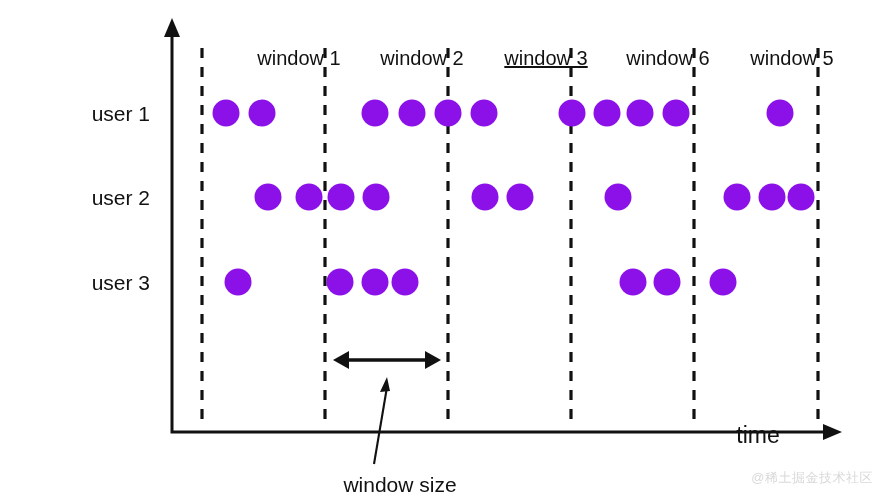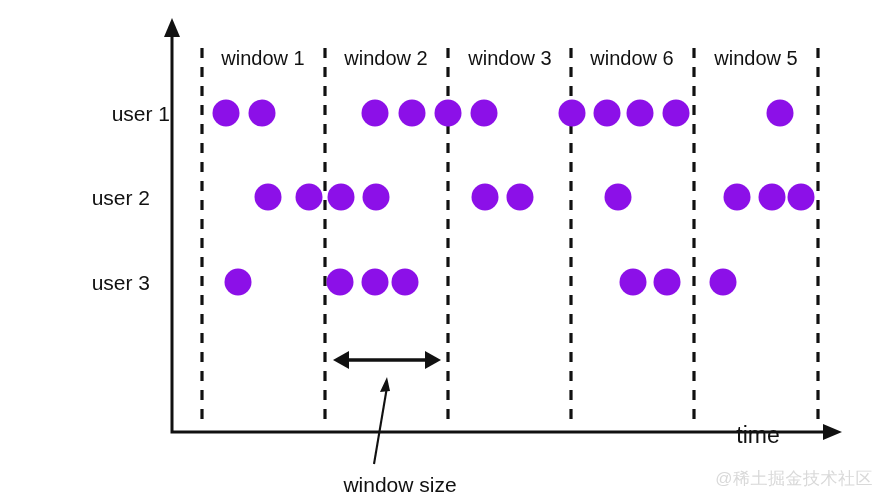--- a/index.html
+++ b/index.html
@@ -61,32 +61,33 @@
     white-space: nowrap;
     line-height: 1;
   }
   .user-label {
     font-size: 21px;
     transform: translate(-100%, -50%);
   }
   .window-label {
     font-size: 20px;
     transform: translate(-50%, -50%);
+    margin-left: 36px;
   }
   .axis-label {
     font-size: 23px;
     transform: translate(-50%, -50%);
   }
   .callout-label {
     font-size: 21px;
     transform: translate(-50%, -50%);
   }
   .watermark {
     position: absolute;
-    font-size: 17px;
+    font-size: 13px;
     color: #d9d9d9;
     white-space: nowrap;
     transform: translate(-100%, -50%);
     letter-spacing: 0.5px;
   }
 </style>
 </head>
 <body>
 
 <div id="canvas">
@@ -140,24 +141,24 @@
         <polygon points="333,360 349,351 349,369" class="size-arrow-head"></polygon>
         <polygon points="441,360 425,351 425,369" class="size-arrow-head"></polygon>
         <line x1="374" y1="464" x2="387" y2="387" class="callout-line"></line>
         <polygon points="387,377 380,392 390,391" class="callout-head"></polygon>
       </g>
   </svg>
 
   <div id="labels-layer">
       <div class="txt window-label" style="left: 263px; top: 58px;">window 1</div>
       <div class="txt window-label" style="left: 386px; top: 58px;">window 2</div>
-      <div class="txt window-label" style="left: 510px; top: 58px;">window 3</div>
+      <div class="txt window-label" style="left: 510px; top: 58px; text-decoration: underline;">window 3</div>
       <div class="txt window-label" style="left: 632px; top: 58px;">window 6</div>
       <div class="txt window-label" style="left: 756px; top: 58px;">window 5</div>
-      <div class="txt user-label" style="left: 150px; top: 113px; margin-left: 20px;">user 1</div>
+      <div class="txt user-label" style="left: 150px; top: 113px;">user 1</div>
       <div class="txt user-label" style="left: 150px; top: 197px;">user 2</div>
       <div class="txt user-label" style="left: 150px; top: 282px;">user 3</div>
       <div class="txt axis-label" style="left: 758px; top: 435px;">time</div>
       <div class="txt callout-label" style="left: 400px; top: 484px;">window size</div>
     </div>
 
   <div class="watermark" id="watermark" style="left: 873px; top: 478px;">@稀土掘金技术社区</div>
 
 </div>
 

